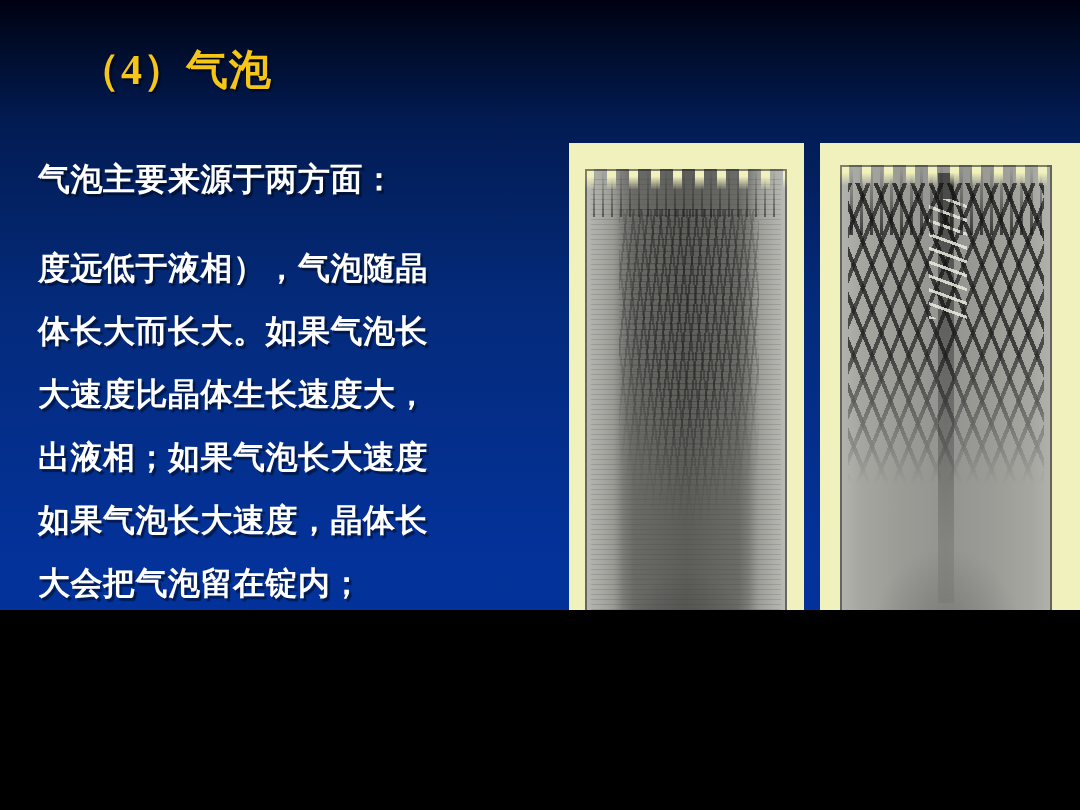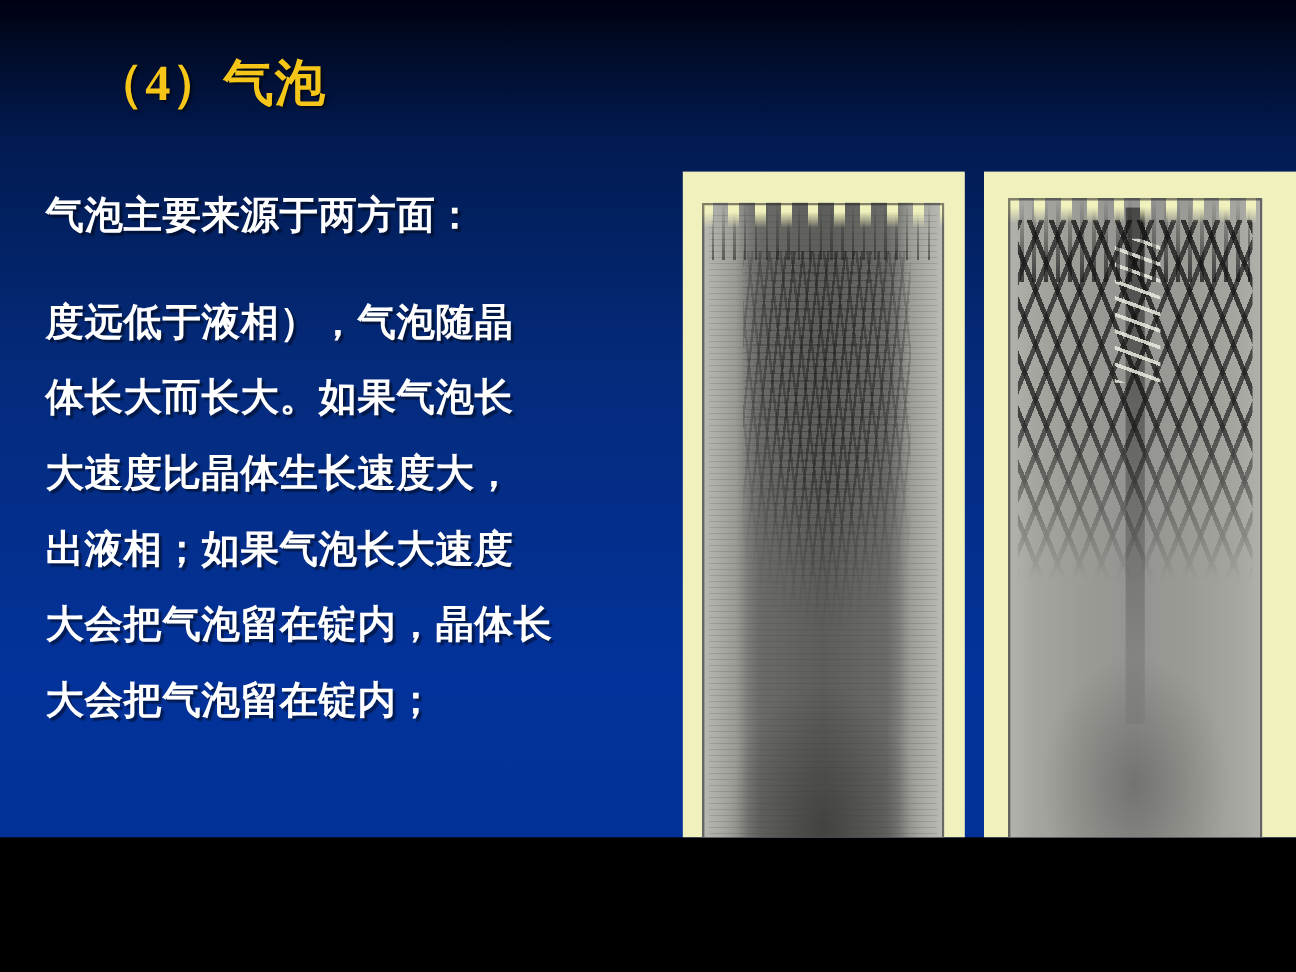--- a/index.html
+++ b/index.html
@@ -3,21 +3,21 @@
 <meta charset="utf-8">
 <style>
   html, body {
     margin: 0;
     padding: 0;
     background: #000;
   }
   .slide {
     position: relative;
     width: 1080px;
-    height: 698px;
+    height: 610px;
     overflow: hidden;
     background: linear-gradient(to bottom,
         #000012 0px,
         #00081f 26px,
         #021b52 120px,
         #042a7a 300px,
         #03329a 560px,
         #023298 700px,
         #023196 810px);
     font-family: "Liberation Serif", "DejaVu Serif", serif;
@@ -224,21 +224,21 @@
 <div class="slide">
 
   <div class="slide-title">（4）气泡</div>
 
   <div class="body-col">
     <div class="body-line gap-after">气泡主要来源于两方面：</div>
     <div class="body-line">度远低于液相），气泡随晶</div>
     <div class="body-line">体长大而长大。如果气泡长</div>
     <div class="body-line">大速度比晶体生长速度大，</div>
     <div class="body-line">出液相；如果气泡长大速度</div>
-    <div class="body-line">大会把气泡留在锭内，晶体长</div>
+    <div class="body-line">如果气泡长大速度，晶体长</div>
     <div class="body-line">大会把气泡留在锭内；</div>
   </div>
 
   <div class="figures">
 
     <div class="fig fig-left">
       <div class="ingot ingot-left">
         <div class="tex tex-rim-left"></div>
         <div class="tex tex-core-left"></div>
         <div class="tex tex-bottom-left"></div>

